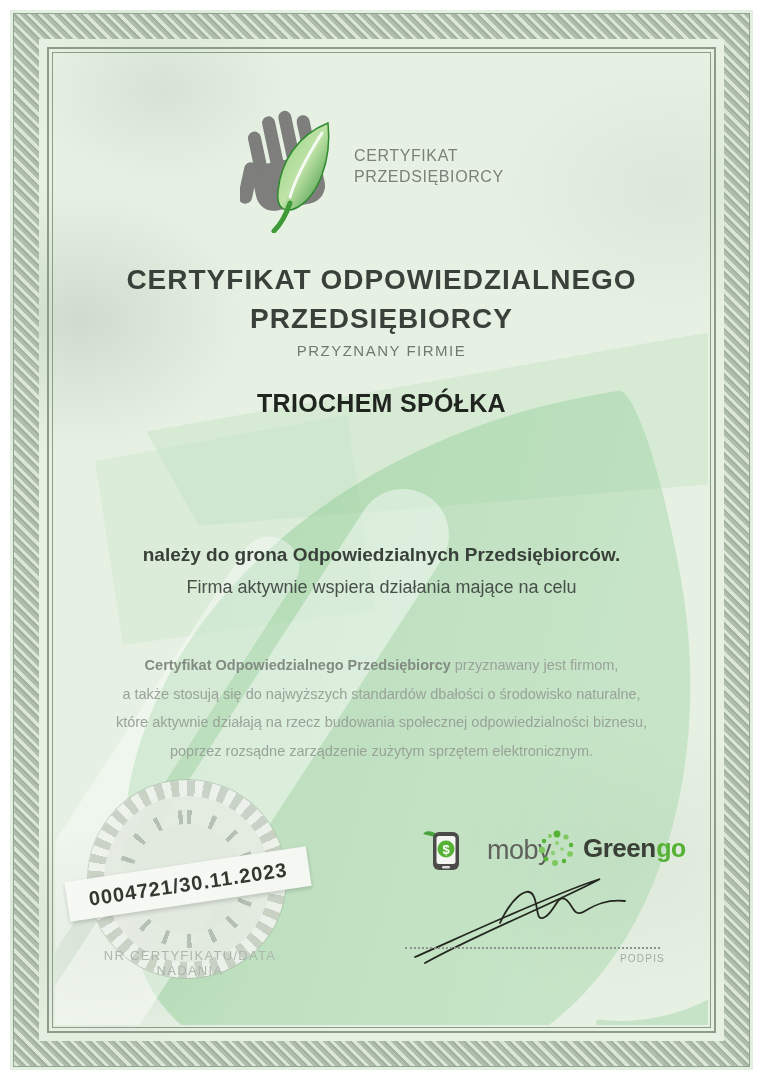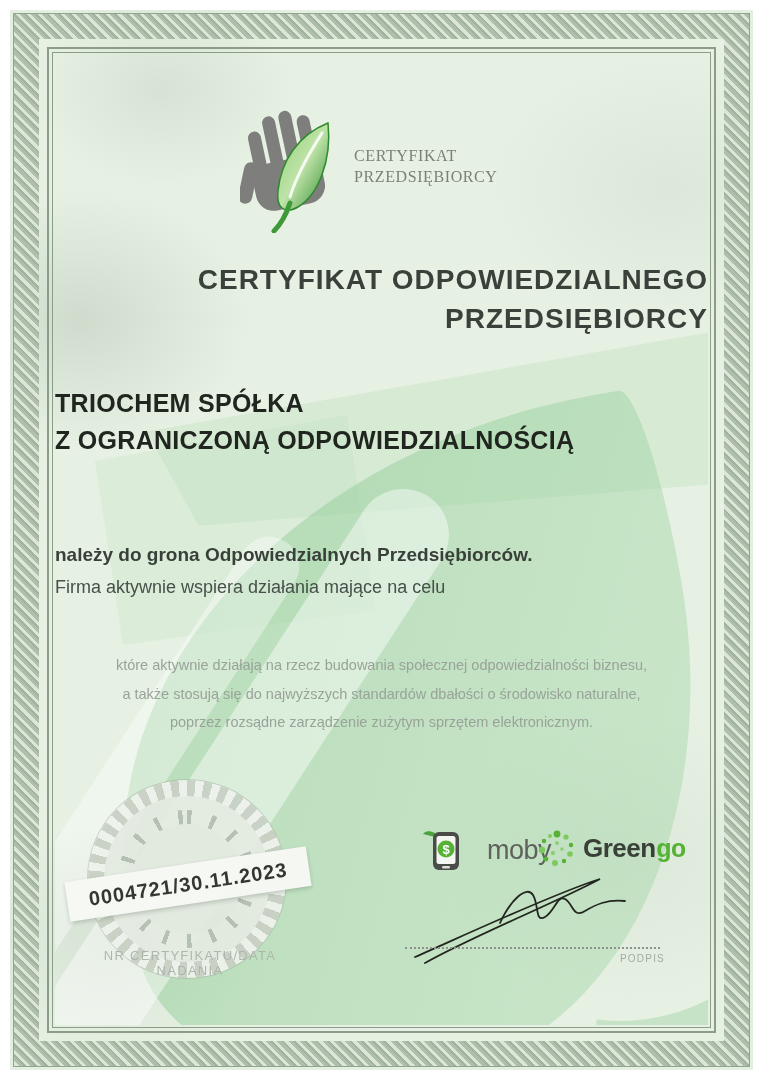--- a/index.html
+++ b/index.html
@@ -65,35 +65,35 @@
     transform:rotate(33deg); border-radius:40px;
   }
   .wm-stem {
     left:330px; top:540px; width:470px; height:470px;
     border-radius:50%; border:44px solid transparent;
     border-bottom-color:rgba(150,205,155,0.38);
     transform:rotate(-38deg);
   }
 
   
-  .logo-wrap { position:absolute; left:185px; top:48px; width:300px; height:130px; display:flex;font-family:Liberation Serif, serif; }
+  .logo-wrap { position:absolute; left:185px; top:48px; width:300px; height:130px; display:flex; }
   .logo-mark { width:100px; height:130px; flex:0 0 auto; }
   .logo-text { margin-left:14px; margin-top:42px; font-size:16px; letter-spacing:0.6px; line-height:21px; color:#7c7f7a; }
   .logo-text .green { color:#3ea24a; font-weight:bold; }
 
   
-  .title { position:absolute; left:0; top:205px; width:100%; text-align:right;
+  .title { position:absolute; left:0; top:205px; width:100%; text-align:center;
            font-size:28px; font-weight:bold; letter-spacing:1px; color:#39413a; line-height:39px; }
   .subtitle { position:absolute; left:0; top:287px; width:100%; text-align:center;
               font-size:15px; letter-spacing:1.5px; color:#6f7a71; }
-  .company { position:absolute; left:0; top:330px; width:100%; text-align:left;
+  .company { position:absolute; left:0; top:330px; width:100%; text-align:center;
              font-size:25px; font-weight:bold; letter-spacing:0.3px; color:#20261f; line-height:37px; }
   .statement { position:absolute; left:0; top:430px; width:100%; text-align:center;
                font-size:17.5px; font-weight:bold; letter-spacing:-0.3px; color:#171b12; }
-  .membership { position:absolute; left:0; top:484px; width:100%; text-align:left;
+  .membership { position:absolute; left:0; top:484px; width:100%; text-align:center;
                 font-size:18px; color:#47504a; line-height:32px; }
   .membership .lead-line { font-size:19px; font-weight:bold; color:#394039; }
   .description { position:absolute; left:0; top:596px; width:100%; text-align:center;
                  font-size:14.5px; color:#99a399; line-height:28.5px; }
   .description .lead { font-weight:bold; color:#828c83; }
 
   
   .stamp { position:absolute; left:33px; top:725px; width:198px; height:198px; opacity:0.95; }
   .stamp-ring1 { position:absolute; inset:0; border-radius:50%;
     background:repeating-conic-gradient(#c9d1c5 0deg 5deg, #eef2ec 5deg 10deg);
@@ -166,35 +166,36 @@
       <div class="logo-text">
         <div>CERTYFIKAT</div>
         <div>PRZEDSIĘBIORCY</div>
       </div>
     </div>
 
     <div class="title">
       <div>CERTYFIKAT ODPOWIEDZIALNEGO</div>
       <div>PRZEDSIĘBIORCY</div>
     </div>
+    <div class="subtitle">PRZYZNANY FIRMIE</div>
 
     <div class="company">
       <div>TRIOCHEM SPÓŁKA</div>
-      <div>Z OGRANICZONĄ ODPOWIEDZIALNOŚCIĄ</div>
     </div>
 
 
     <div class="membership">
       <div class="lead-line">należy do grona Odpowiedzialnych Przedsiębiorców.</div>
       <div>Firma aktywnie wspiera działania mające na celu</div>
     </div>
 
     <div class="description">
+      <div><span class="lead">Certyfikat Odpowiedzialnego Przedsiębiorcy</span><span> przyznawany jest firmom,</span></div>
+      <div>a także stosują się do najwyższych standardów dbałości o środowisko naturalne,</div>
       <div>które aktywnie działają na rzecz budowania społecznej odpowiedzialności biznesu,</div>
-      <div>a także stosują się do najwyższych standardów dbałości o środowisko naturalne,</div>
       <div>poprzez rozsądne zarządzenie zużytym sprzętem elektronicznym.</div>
     </div>
 
     <div class="stamp">
       <div class="stamp-ring1"></div>
       <div class="stamp-ring2"></div>
       <div class="stamp-dots"></div>
       <div class="stamp-core"></div>
       <div class="stamp-band">0004721/30.11.2023</div>
     </div>

